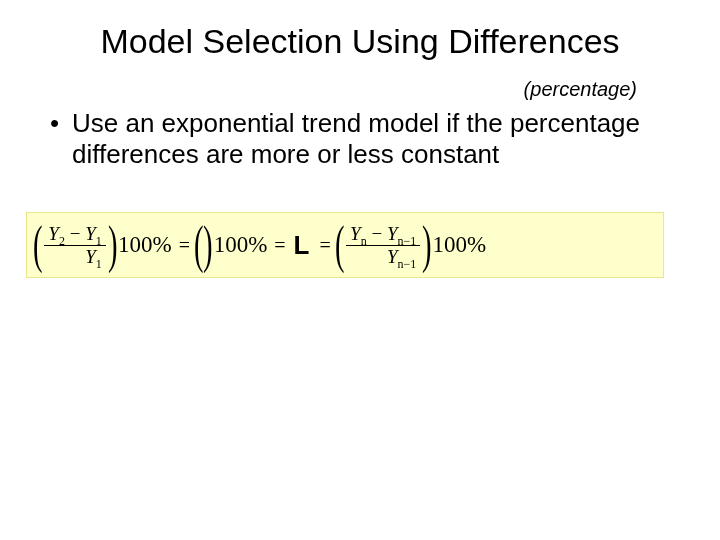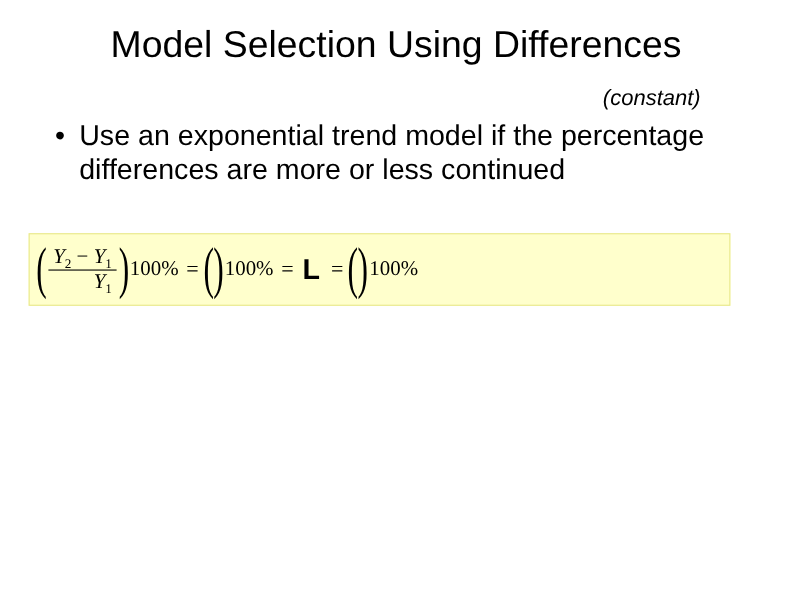--- a/index.html
+++ b/index.html
@@ -98,47 +98,47 @@
     border-top: 1.4px solid #000;
     margin: 1px 0;
   }
   .sub {
     font-size: 12px;
     vertical-align: sub;
     line-height: 0;
   }
   .pct {
     margin: 0 3px 0 1px;
-    font-size: 19px;
+    font-size: 23px;
     text-align: center;
   }
   .eq {
     margin: 0 4px;
     font-size: 20px;
   }
   .ellips {
     font-family: Arial, sans-serif;
     font-size: 26px;
     font-weight: 600;
     margin: 0 6px 0 4px;
   }
 </style>
 </head>
 <body>
 
 <div class="slide">
 
   <div class="title">Model Selection Using Differences</div>
 
-  <div class="continued">(constant)</div>
+  <div class="continued">(percentage)</div>
 
   <div class="bullet-block">
     <div class="bullet-row">
       <div class="dot">•</div>
-      <div class="bullet-text">Use an exponential trend model if the percentage differences are more or less continued</div>
+      <div class="bullet-text">Use an exponential trend model if the percentage differences are more or less constant</div>
     </div>
   </div>
 
   <div class="formula-strip">
     <span class="paren">(</span>
     <span class="frac">
       <span class="num"><i>Y</i><span class="sub">2</span> − <i>Y</i><span class="sub">1</span></span>
       <span class="bar"></span>
       <span class="den"><i>Y</i><span class="sub">1</span></span>
     </span>
@@ -148,17 +148,22 @@
 
     <span class="paren">(</span>
     <span class="paren">)</span>
     <span class="pct">100%</span>
     <span class="eq">=</span>
 
     <span class="ellips">L</span>
 
     <span class="eq">=</span>
     <span class="paren">(</span>
+    <span class="frac">
+      <span class="num"><i>Y</i><span class="sub">n</span> − <i>Y</i><span class="sub">n−1</span></span>
+      <span class="bar"></span>
+      <span class="den"><i>Y</i><span class="sub">n−1</span></span>
+    </span>
     <span class="paren">)</span>
     <span class="pct">100%</span>
   </div>
 
 </div>
 
 </body></html>

